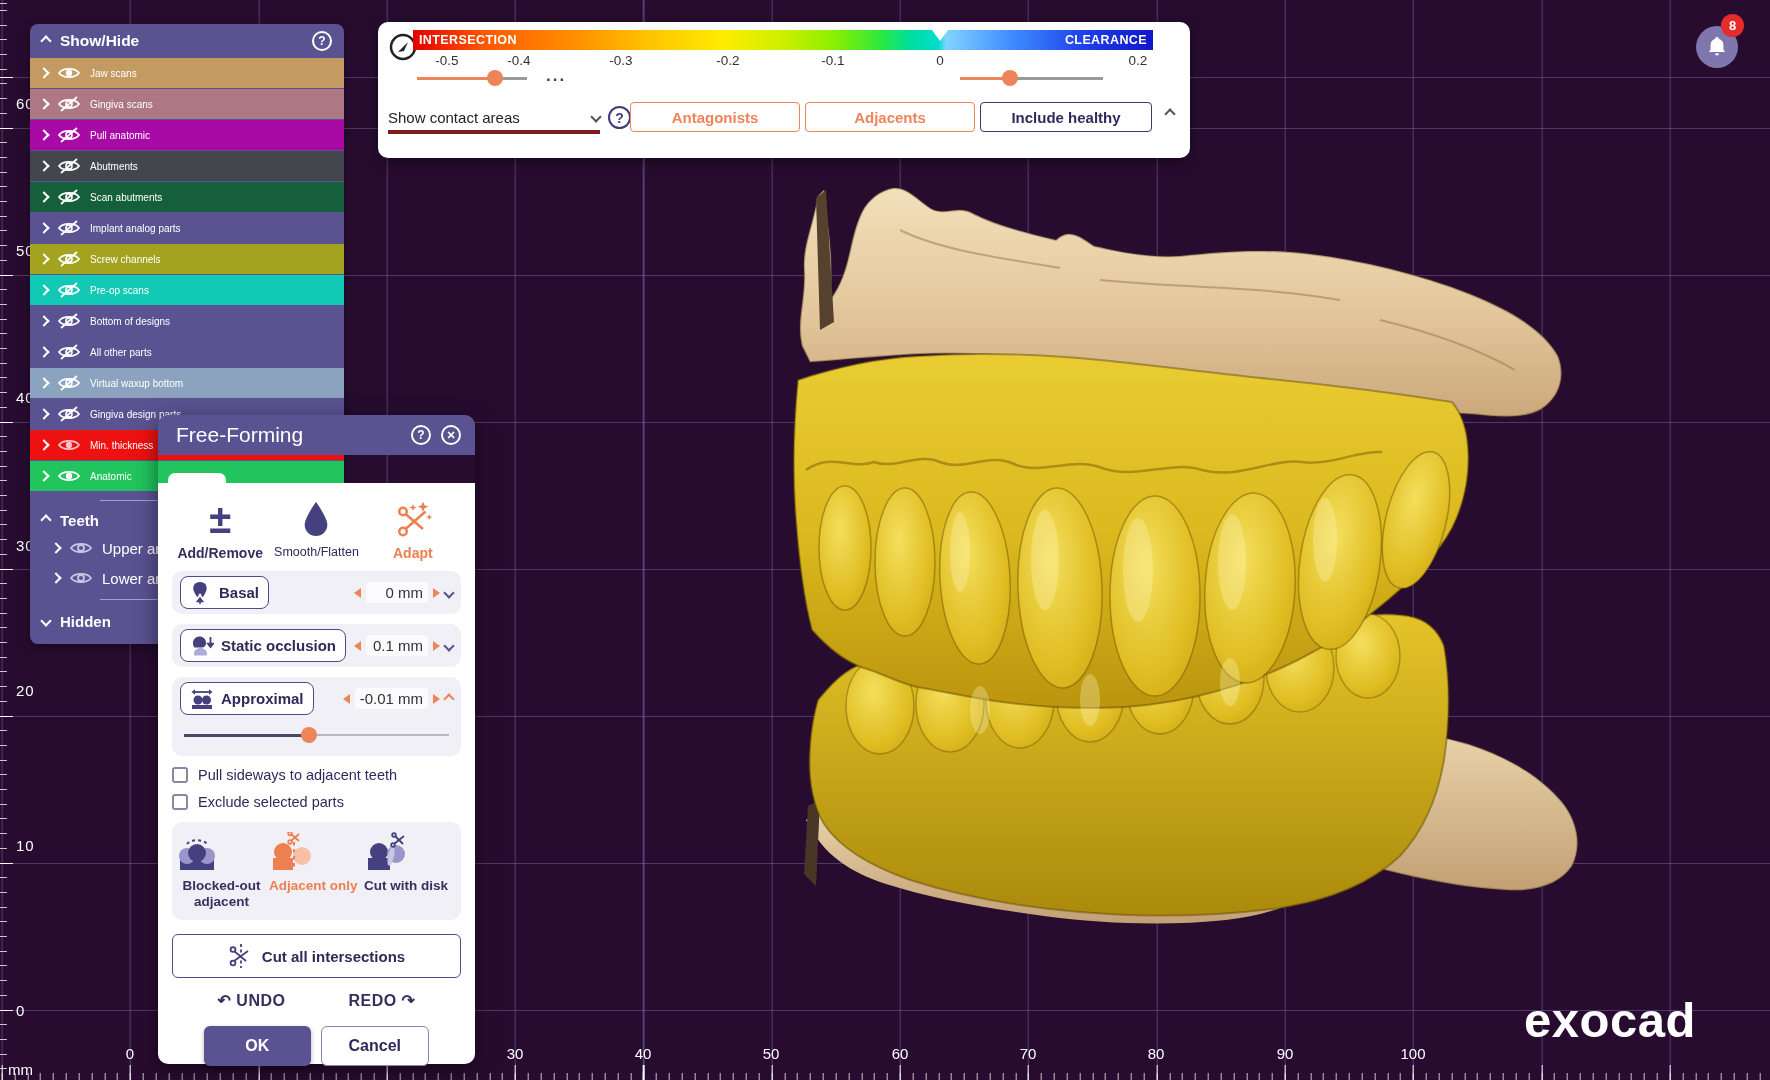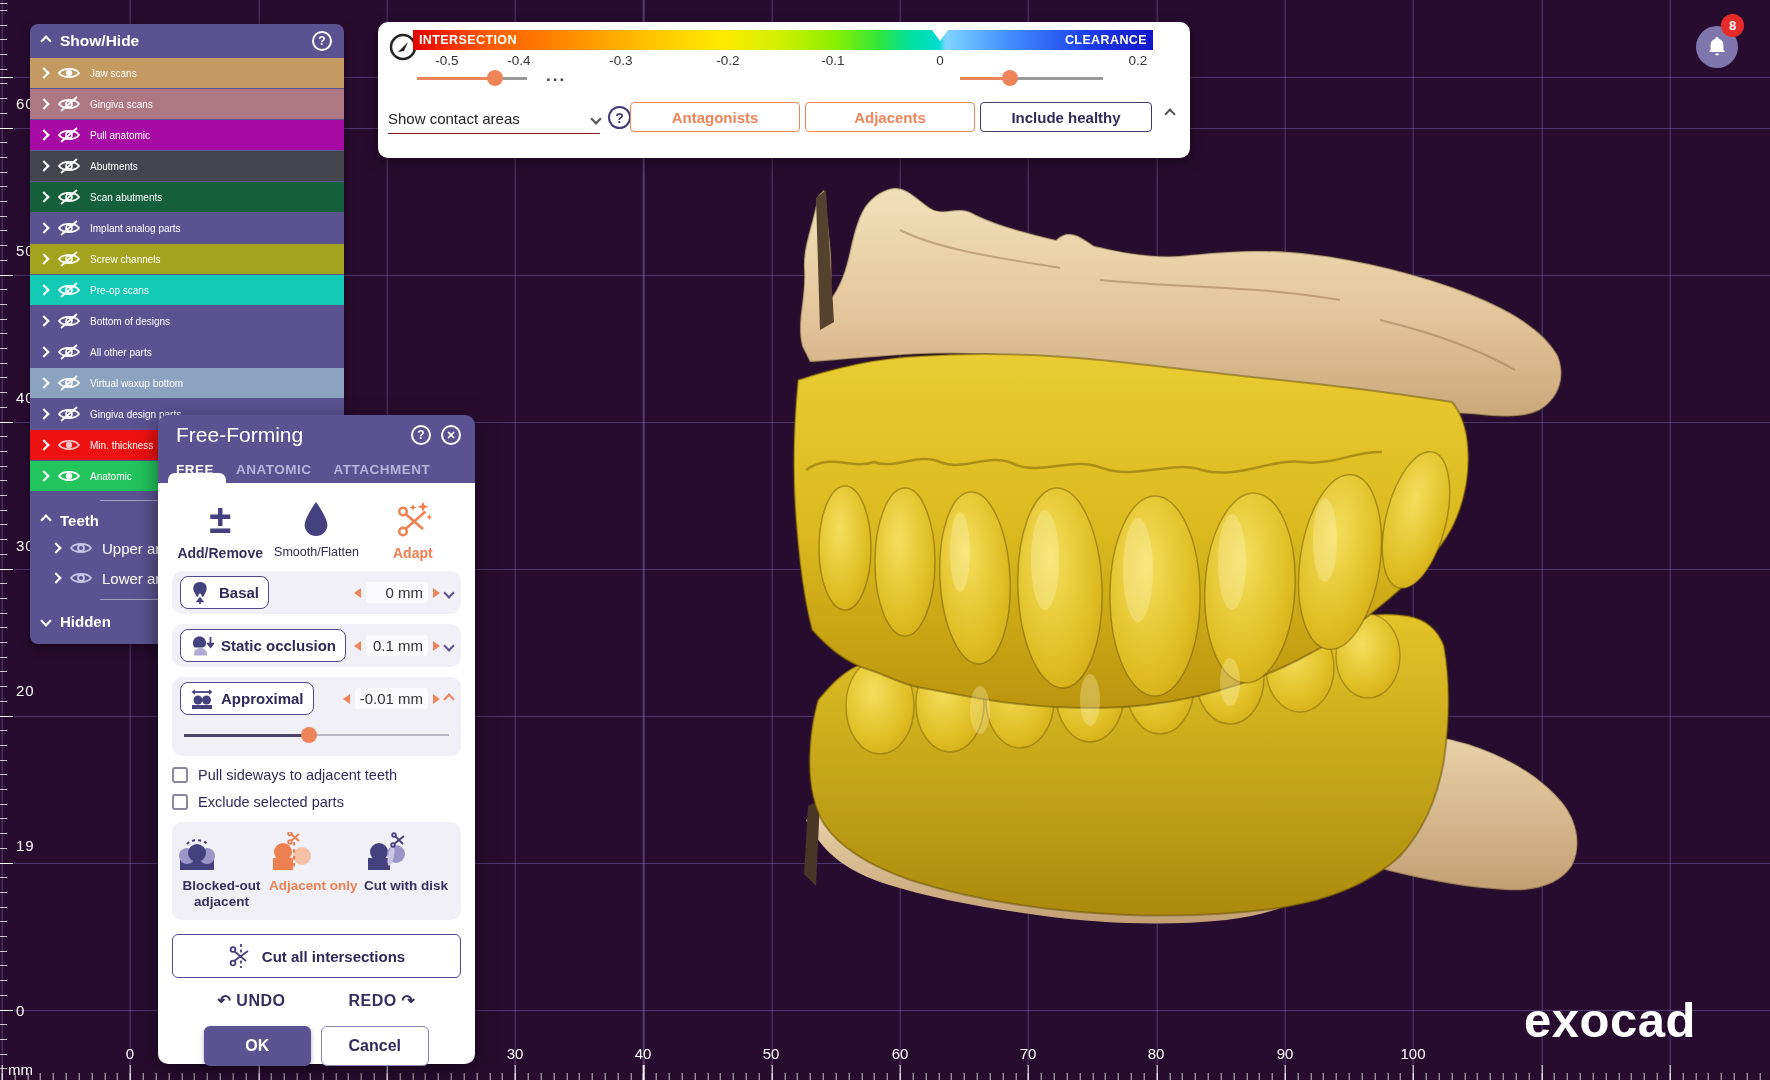--- a/index.html
+++ b/index.html
@@ -35,21 +35,21 @@
     background:linear-gradient(to right,#e60000 0%,#ff5a00 10%,#ff9000 22%,#ffc400 32%,#ffec00 42%,#cdf000 50%,#8aef00 57%,#30e83c 63%,#00e09a 67%,#00dcd0 71%,#7fd4ff 72%,#3f8bff 81%,#1c3fe8 91%,#1216c8 100%);}
   .g-int{position:absolute;left:6px;top:3px;color:#fff;font-size:12.5px;font-weight:bold;letter-spacing:.4px;}
   .g-clear{position:absolute;right:6px;top:3px;color:#fff;font-size:12.5px;font-weight:bold;letter-spacing:.4px;}
   .g-notch{position:absolute;left:71.2%;top:0;width:0;height:0;margin-left:-8px;border-left:8px solid transparent;border-right:8px solid transparent;border-top:11px solid #fff;}
   .gtick{position:absolute;top:31px;transform:translateX(-50%);color:#333;font-size:13.5px;}
   .slider{position:absolute;height:16px;}
   .slider .track{position:absolute;left:0;right:0;top:7px;height:2.5px;background:#9a9a9a;}
   .slider .fill{position:absolute;left:0;top:7px;height:2.5px;background:#ee845a;}
   .slider .knob{position:absolute;top:0;width:16px;height:16px;margin-left:-8px;border-radius:50%;background:#ee845a;}
   .dots{position:absolute;left:545px;top:56px;color:#444;font-size:17px;font-weight:bold;letter-spacing:2px;z-index:2;}
-  .dropdown{position:absolute;left:10px;top:82px;width:212px;height:30px;border-bottom:1px solid #7f1d1d;color:#222;font-size:15px;display:flex;align-items:center;}
+  .dropdown{position:absolute;left:10px;top:82px;width:212px;height:30px;border-bottom:4px solid #7f1d1d;color:#222;font-size:15px;display:flex;align-items:center;}
   .dropdown .lbl{flex:1;}
   .helpc{border-radius:50%;display:flex;align-items:center;justify-content:center;font-weight:bold;}
   .help-bar{position:absolute;left:230px;top:84px;width:23px;height:23px;border:2.5px solid #413a78;color:#413a78;font-size:14px;}
   .cbtn{position:absolute;top:80px;height:30px;border-radius:4px;background:#fff;display:flex;align-items:center;justify-content:center;font-size:15px;font-weight:bold;cursor:pointer;}
   .cbtn.orange{border:1.5px solid #ee845a;color:#ee845a;}
   .cbtn.navy{border:1.5px solid #3e3a66;color:#2f2a5a;}
   .collapse{position:absolute;right:16px;top:82px;}
   .cv{display:inline-block;width:8px;height:8px;border-right:2.5px solid #fff;border-bottom:2.5px solid #fff;}
   .cv.r{transform:rotate(-45deg);}
   .cv.u{transform:rotate(-135deg);}
@@ -199,21 +199,21 @@
   <span class="hnum" style="left:900px">60</span>
   <span class="hnum" style="left:1028px">70</span>
   <span class="hnum" style="left:1156px">80</span>
   <span class="hnum" style="left:1285px">90</span>
   <span class="hnum" style="left:1413px">100</span>
   <span class="vnum" style="top:103px">60</span>
   <span class="vnum" style="top:250px">50</span>
   <span class="vnum" style="top:397px">40</span>
   <span class="vnum" style="top:545px">30</span>
   <span class="vnum" style="top:690px">20</span>
-  <span class="vnum" style="top:845px">19</span>
+  <span class="vnum" style="top:845px">10</span>
   <span class="vnum" style="top:1010px">0</span>
   <span class="unit">mm</span>
 
   <div class="brand">exocad</div>
 
   <div class="bell-wrap">
     <div class="bell-circle">
       <svg width="20" height="22" viewBox="0 0 20 22">
           <path fill="#fff" d="M10 1 C9 1 8.2 1.8 8.2 2.8 C5.4 3.6 3.6 6 3.6 9 L3.6 13.5 L2 16 L18 16 L16.4 13.5 L16.4 9 C16.4 6 14.6 3.6 11.8 2.8 C11.8 1.8 11 1 10 1 Z M8 17.5 a2 2 0 0 0 4 0 Z"></path>
         </svg>
@@ -419,25 +419,20 @@
       <span class="cv d"></span>
       <span>Hidden</span>
     </div>
   </div>
 
   <div class="dlg">
     <div class="dlg-head">
       <span class="dlg-title">Free-Forming</span>
       <span class="helpc dlg-ico">?</span>
       <span class="helpc dlg-ico" style="font-size:11px;">✕</span>
-    </div>
-    <div class="dlg-tabs">
-      <span class="tab active">FREE</span>
-      <span class="tab">ANATOMIC</span>
-      <span class="tab">ATTACHMENT</span>
     </div>
     <div class="tab-ind"></div>
     <div class="dlg-body">
 
       <div class="tools">
         <div class="tool">
           <span class="pm">±</span>
           <span class="tlabel">Add/Remove</span>
         </div>
         <div class="tool">

